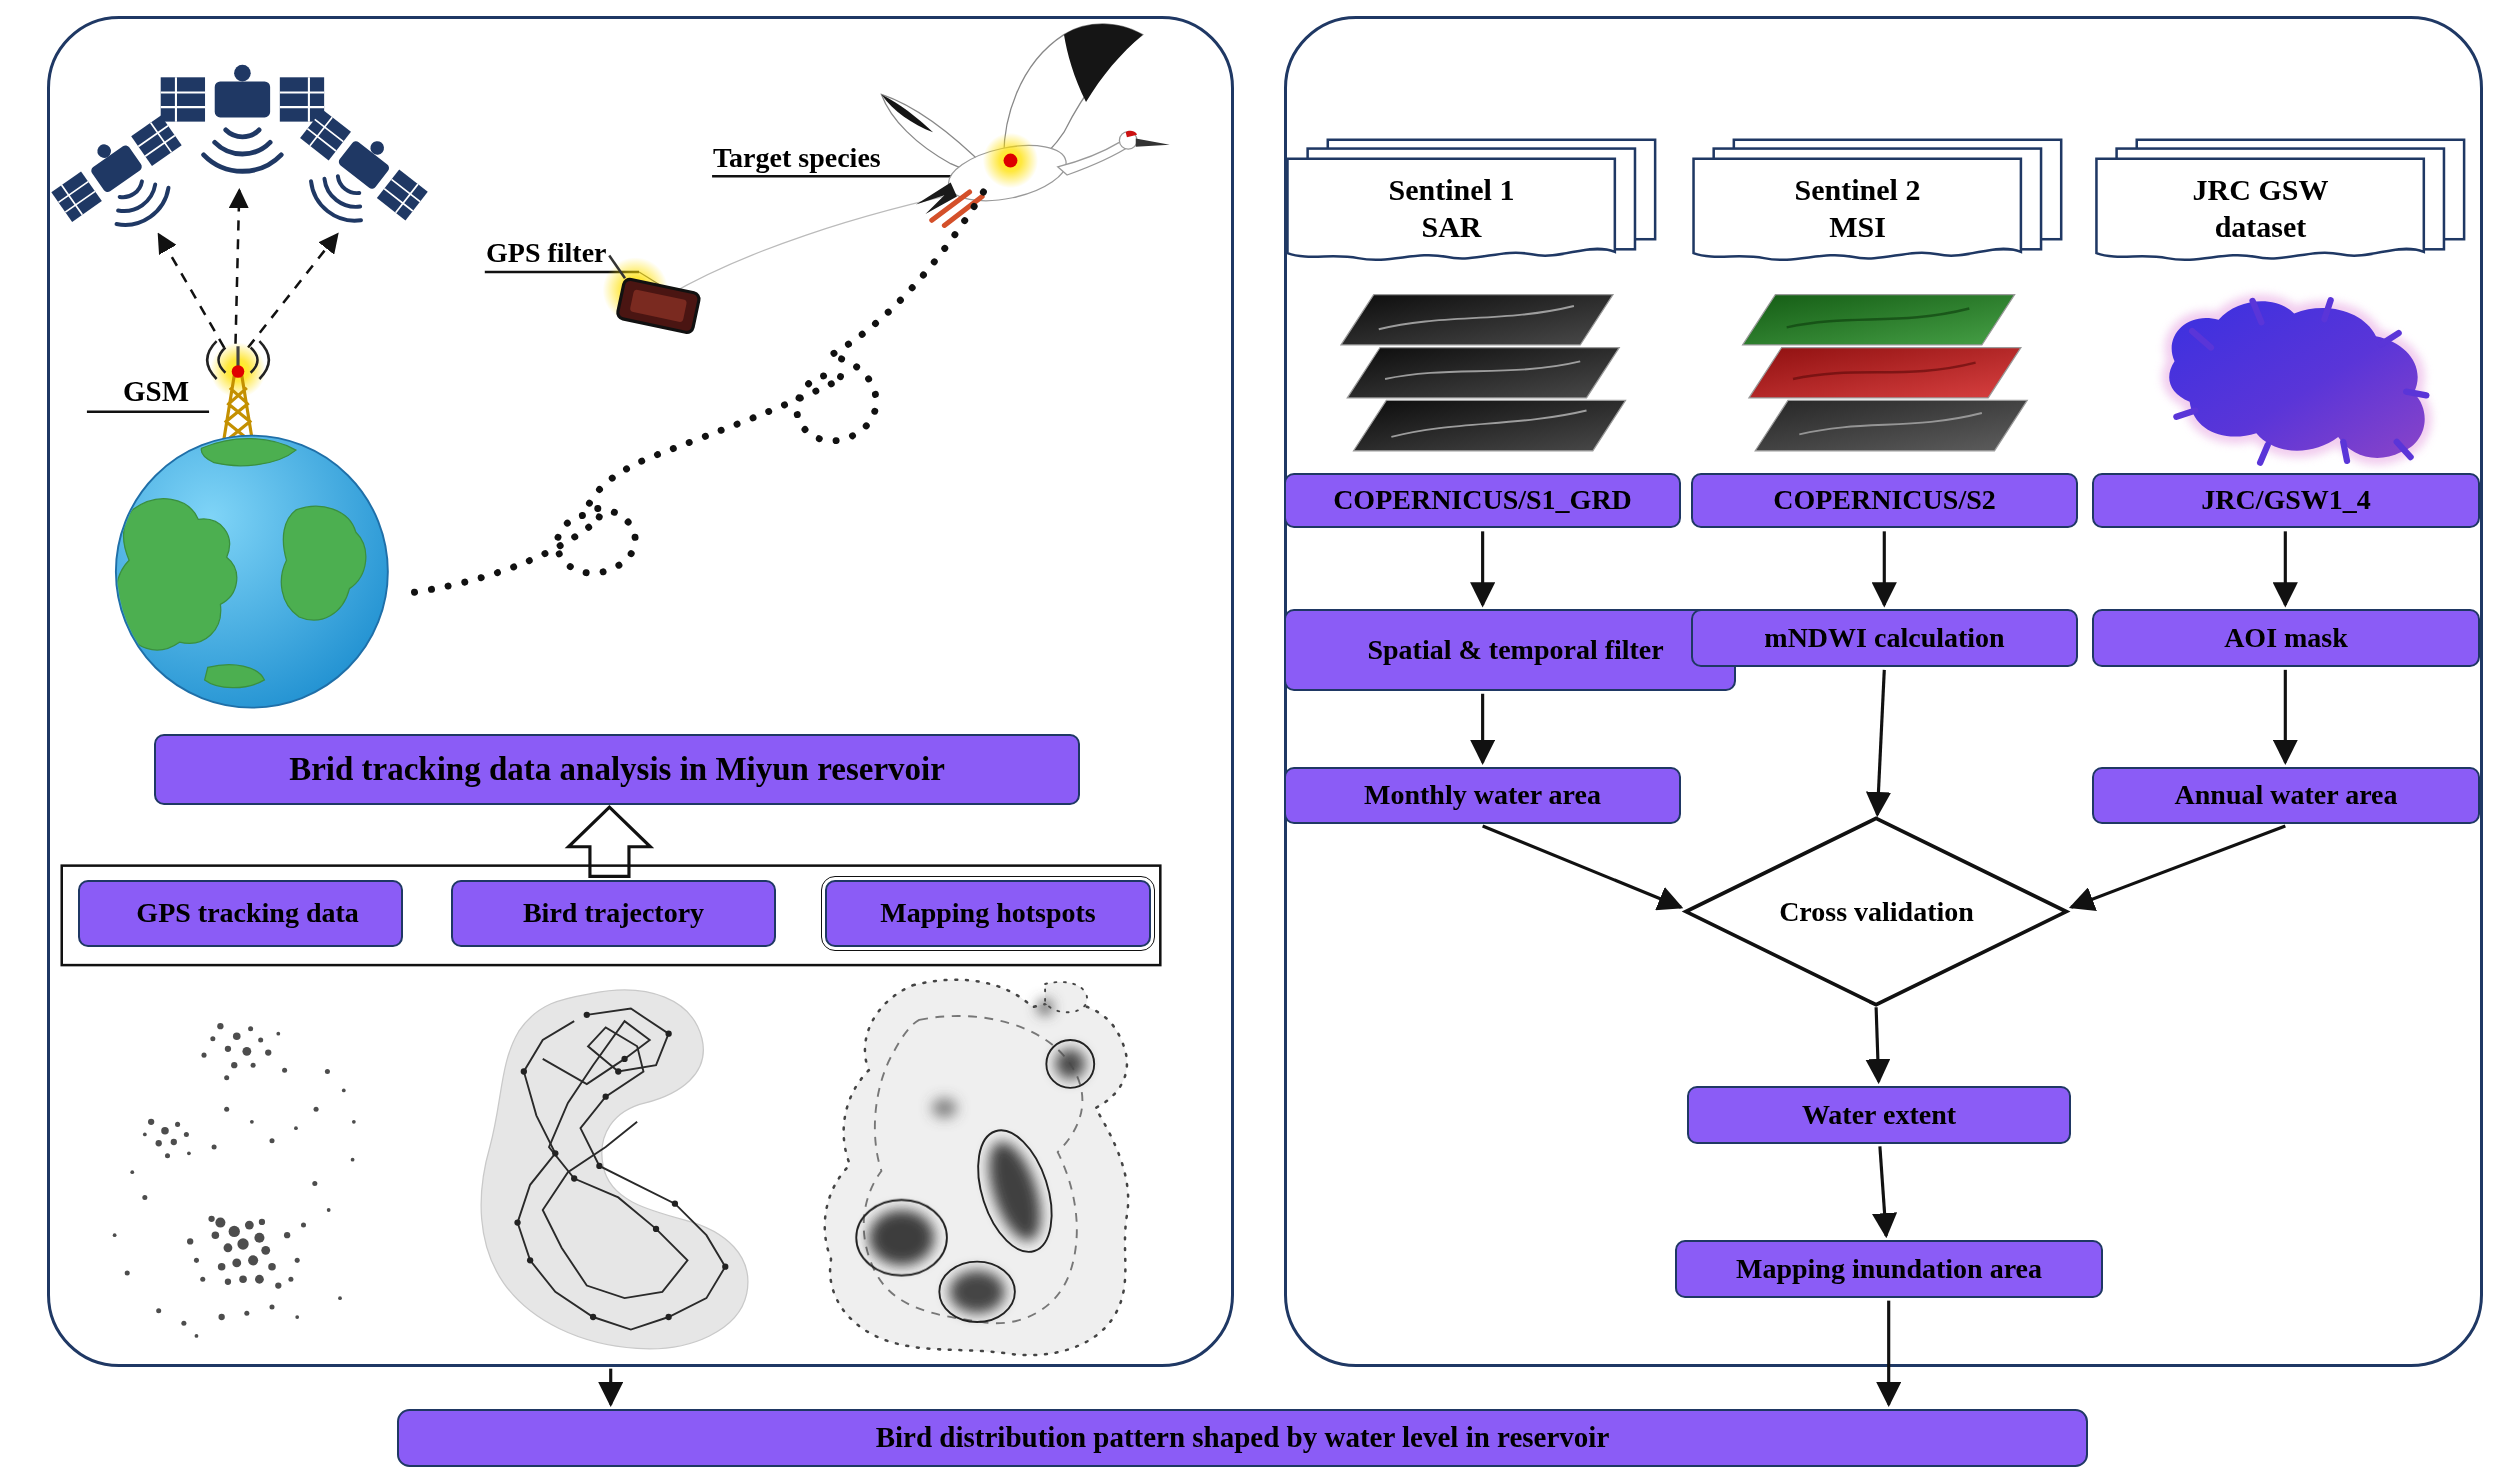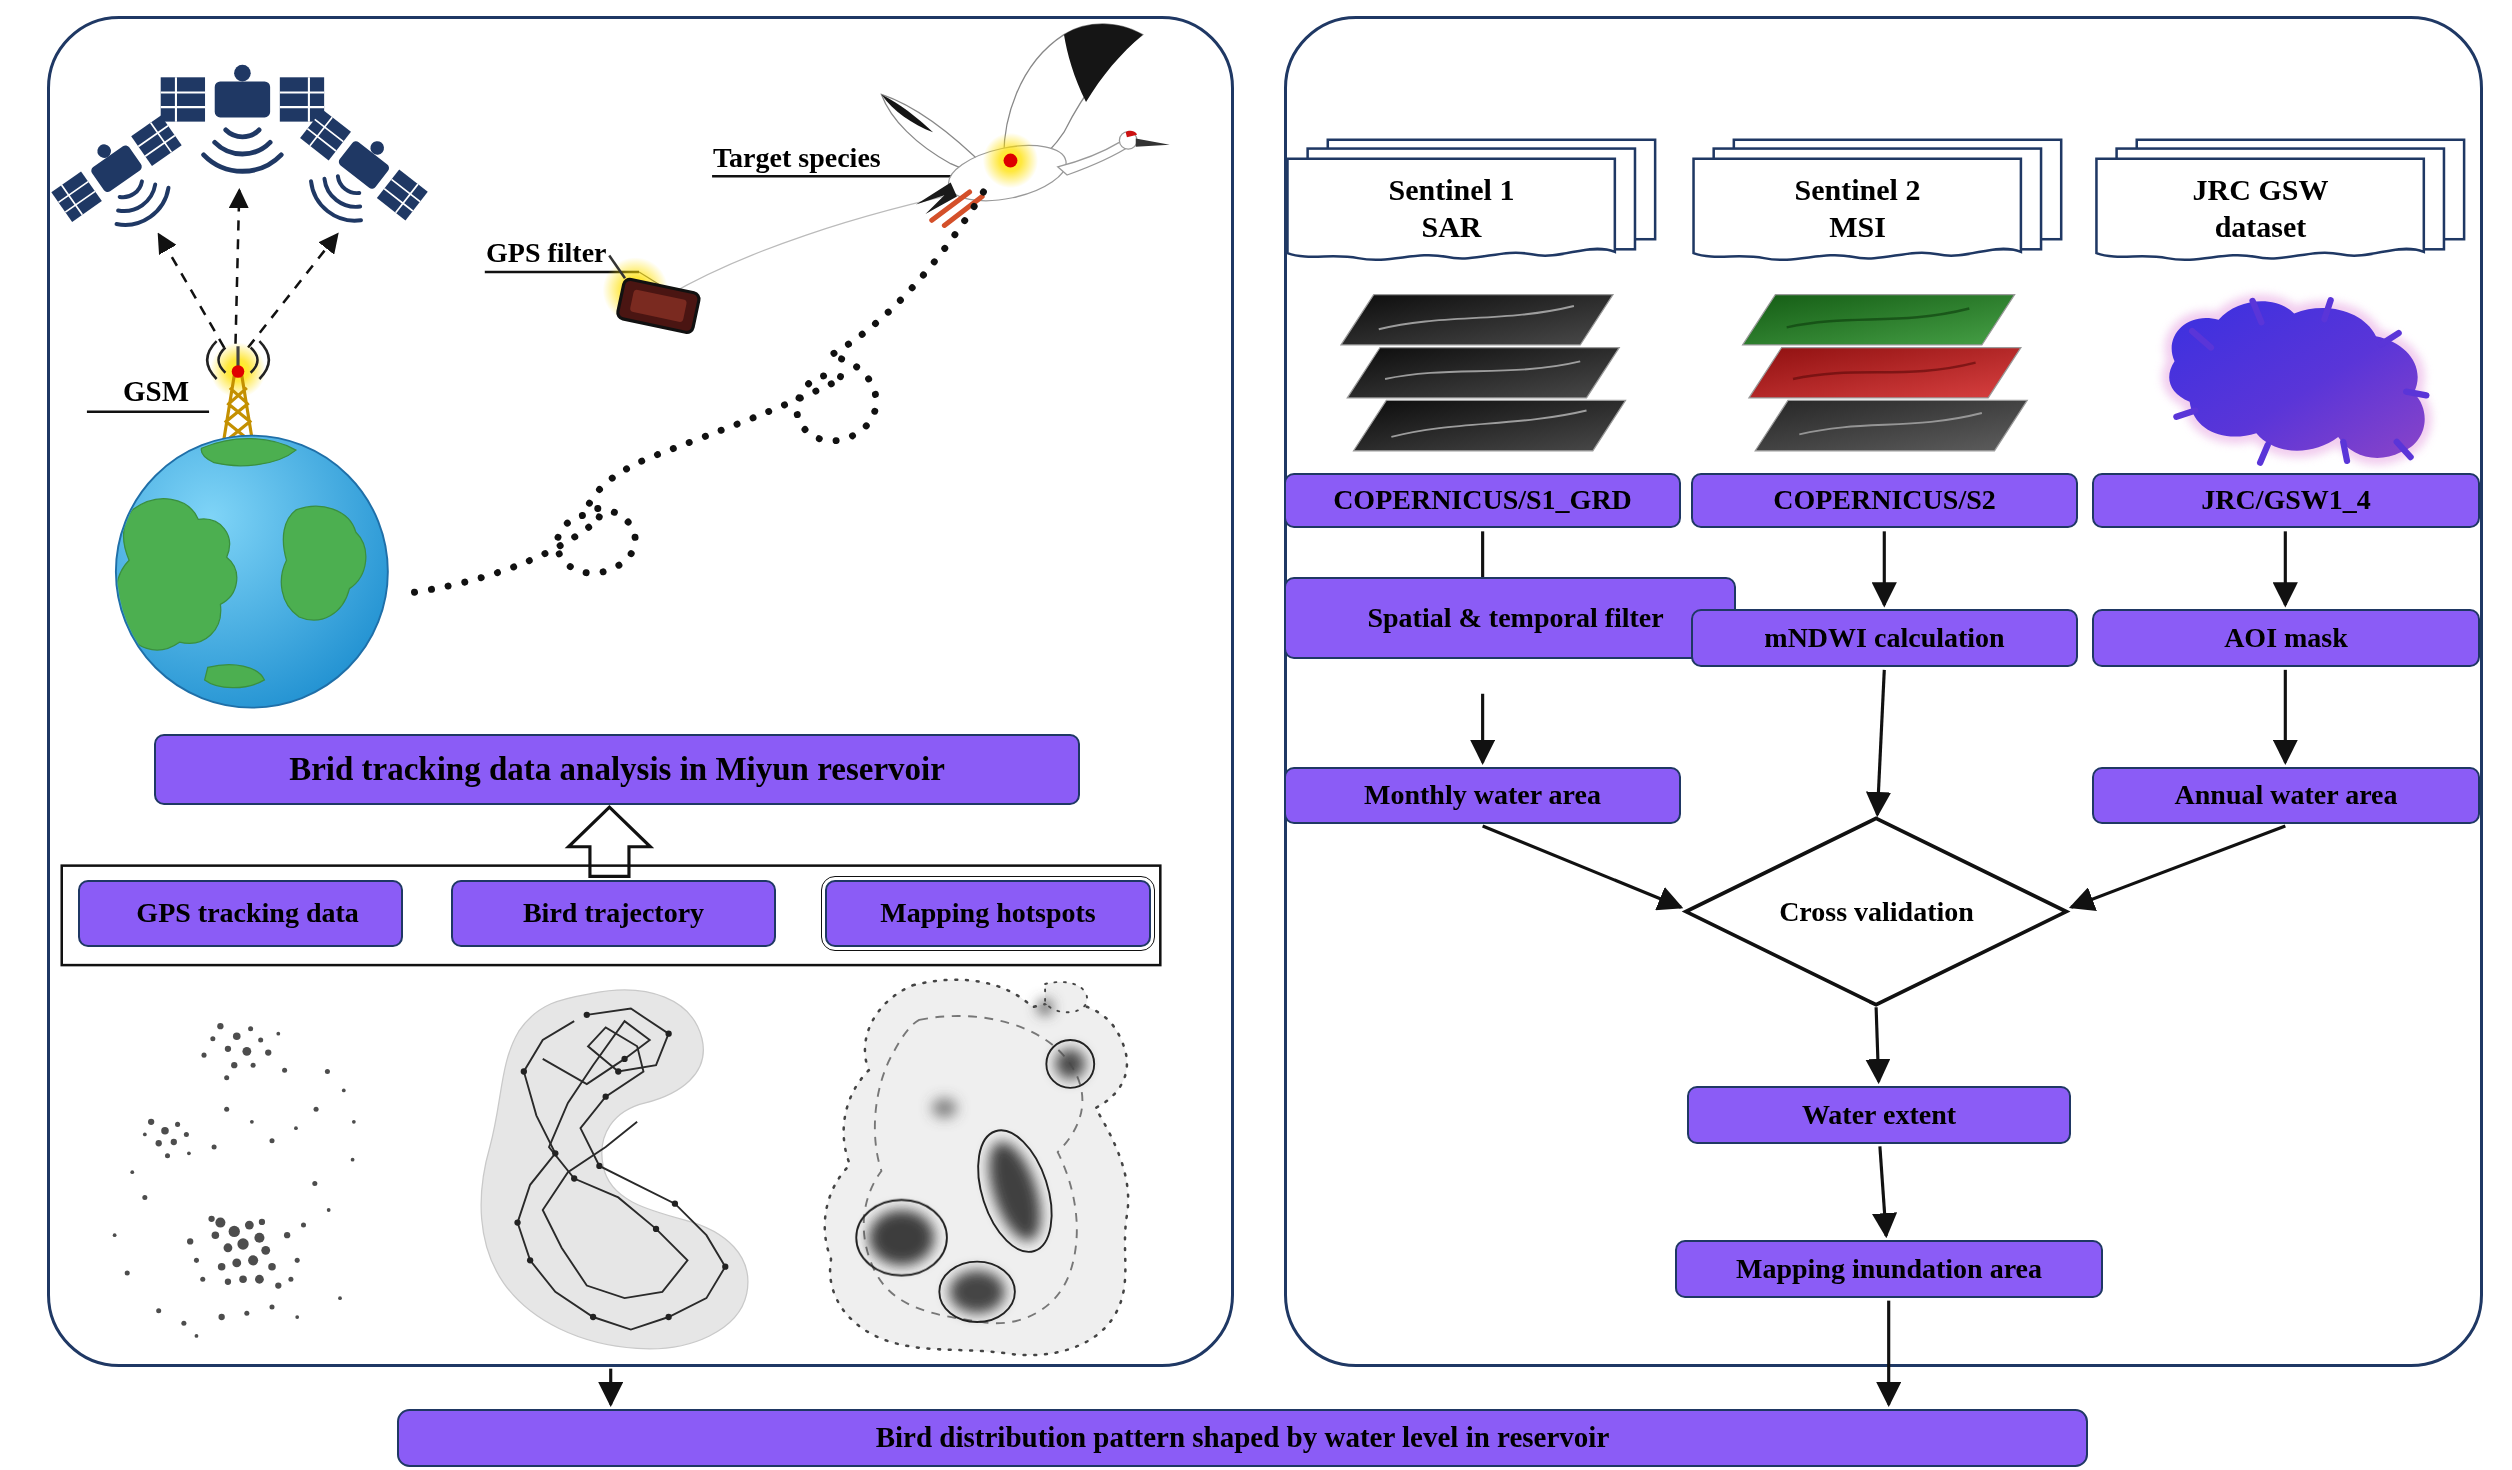--- a/index.html
+++ b/index.html
@@ -380,21 +380,21 @@
   </div>
   <div class="hdr" style="left:2097px;top:165px;width:327px;height:88px;">
     <span>JRC GSW</span>
     <span>dataset</span>
   </div>
 
   <div class="fbox" style="left:1284px;top:473px;width:397px;height:55px;">COPERNICUS/S1_GRD</div>
   <div class="fbox" style="left:1691px;top:473px;width:387px;height:55px;">COPERNICUS/S2</div>
   <div class="fbox" style="left:2092px;top:473px;width:388px;height:55px;">JRC/GSW1_4</div>
 
-  <div class="fbox" style="left:1284px;top:577px;width:452px;height:82px;padding-left:20px;">Spatial &amp; temporal filter</div>
+  <div class="fbox" style="left:1284px;top:609px;width:452px;height:82px;padding-left:20px;">Spatial &amp; temporal filter</div>
   <div class="fbox" style="left:1691px;top:609px;width:387px;height:58px;">mNDWI calculation</div>
   <div class="fbox" style="left:2092px;top:609px;width:388px;height:58px;">AOI mask</div>
 
   <div class="fbox" style="left:1284px;top:767px;width:397px;height:57px;">Monthly water area</div>
   <div class="fbox" style="left:2092px;top:767px;width:388px;height:57px;">Annual water area</div>
 
   <div class="dlabel" style="left:1776px;top:864px;width:201px;height:96px;">Cross validation</div>
 
   <div class="fbox" style="left:1687px;top:1086px;width:384px;height:58px;">Water extent</div>
   <div class="fbox" style="left:1675px;top:1240px;width:428px;height:58px;">Mapping inundation area</div>

